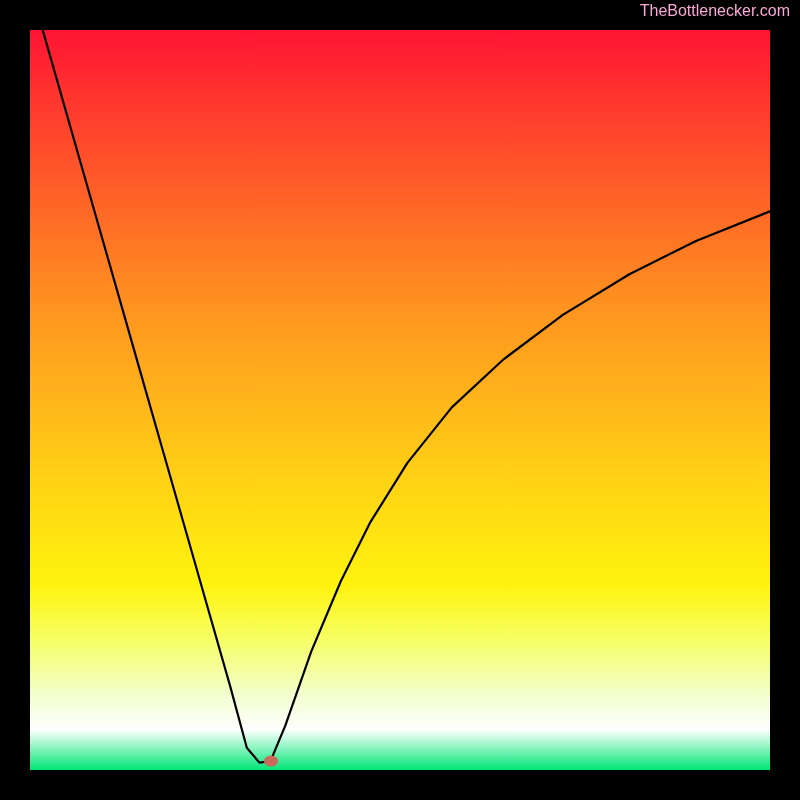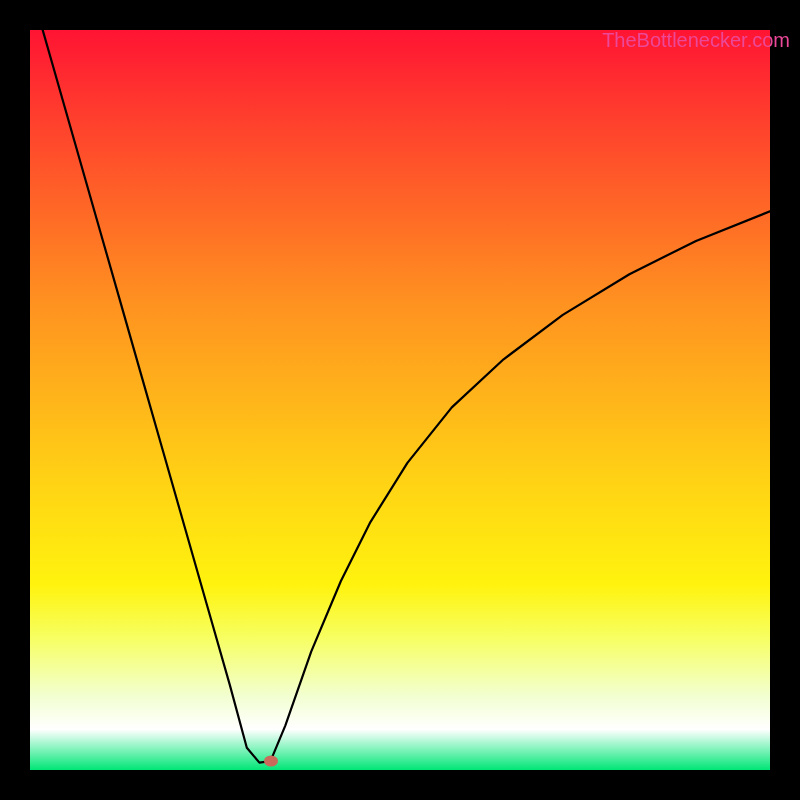--- a/index.html
+++ b/index.html
@@ -14,26 +14,25 @@
   .outer {
     position: relative;
     width: 800px;
     height: 800px;
     background: #000;
   }
   .watermark {
     position: absolute;
     top: 2px;
     right: 10px;
-    color: #ec4899;
-    font-size: 20px;
+    color: #f9a8d4;
+    font-size: 16px;
     font-weight: 500;
     z-index: 5;
     user-select: none;
-    margin-top: 27px;
   }
   .plot {
     position: absolute;
     left: 30px;
     top: 30px;
     width: 740px;
     height: 740px;
     background: linear-gradient(to bottom,
       #ff1433 0%,
       #ff3f2d 12%,

